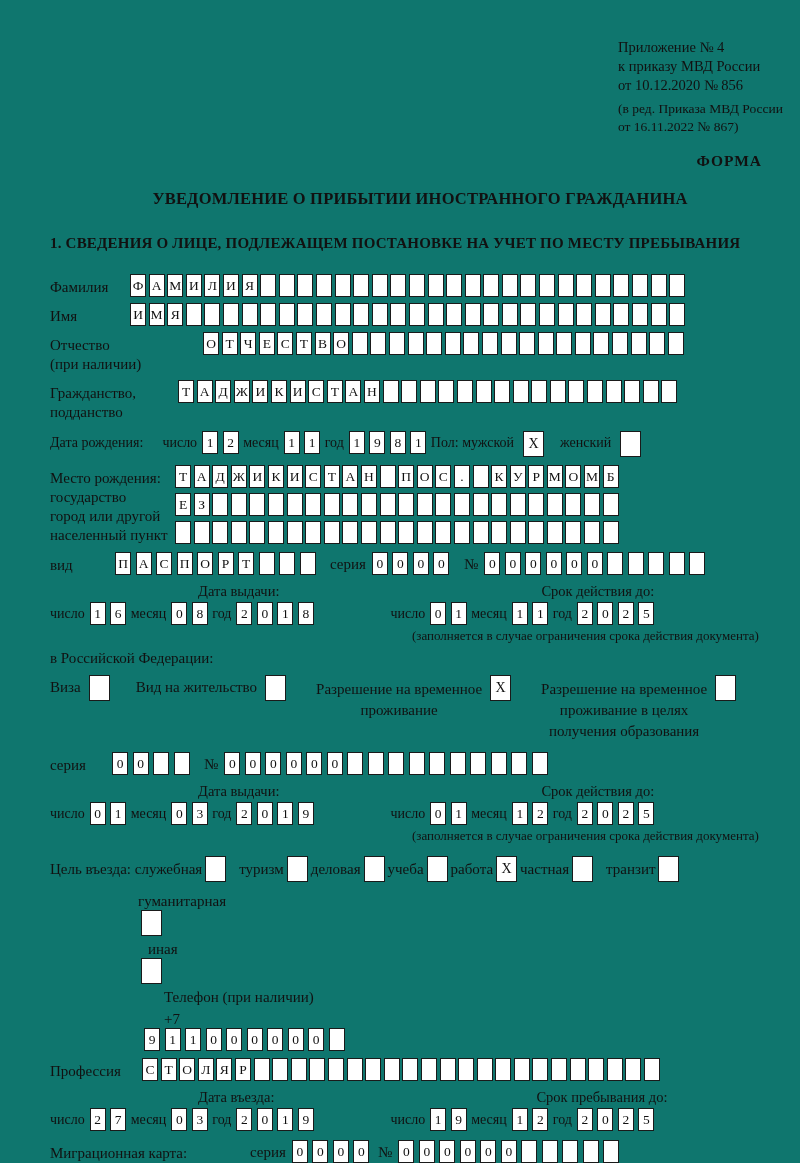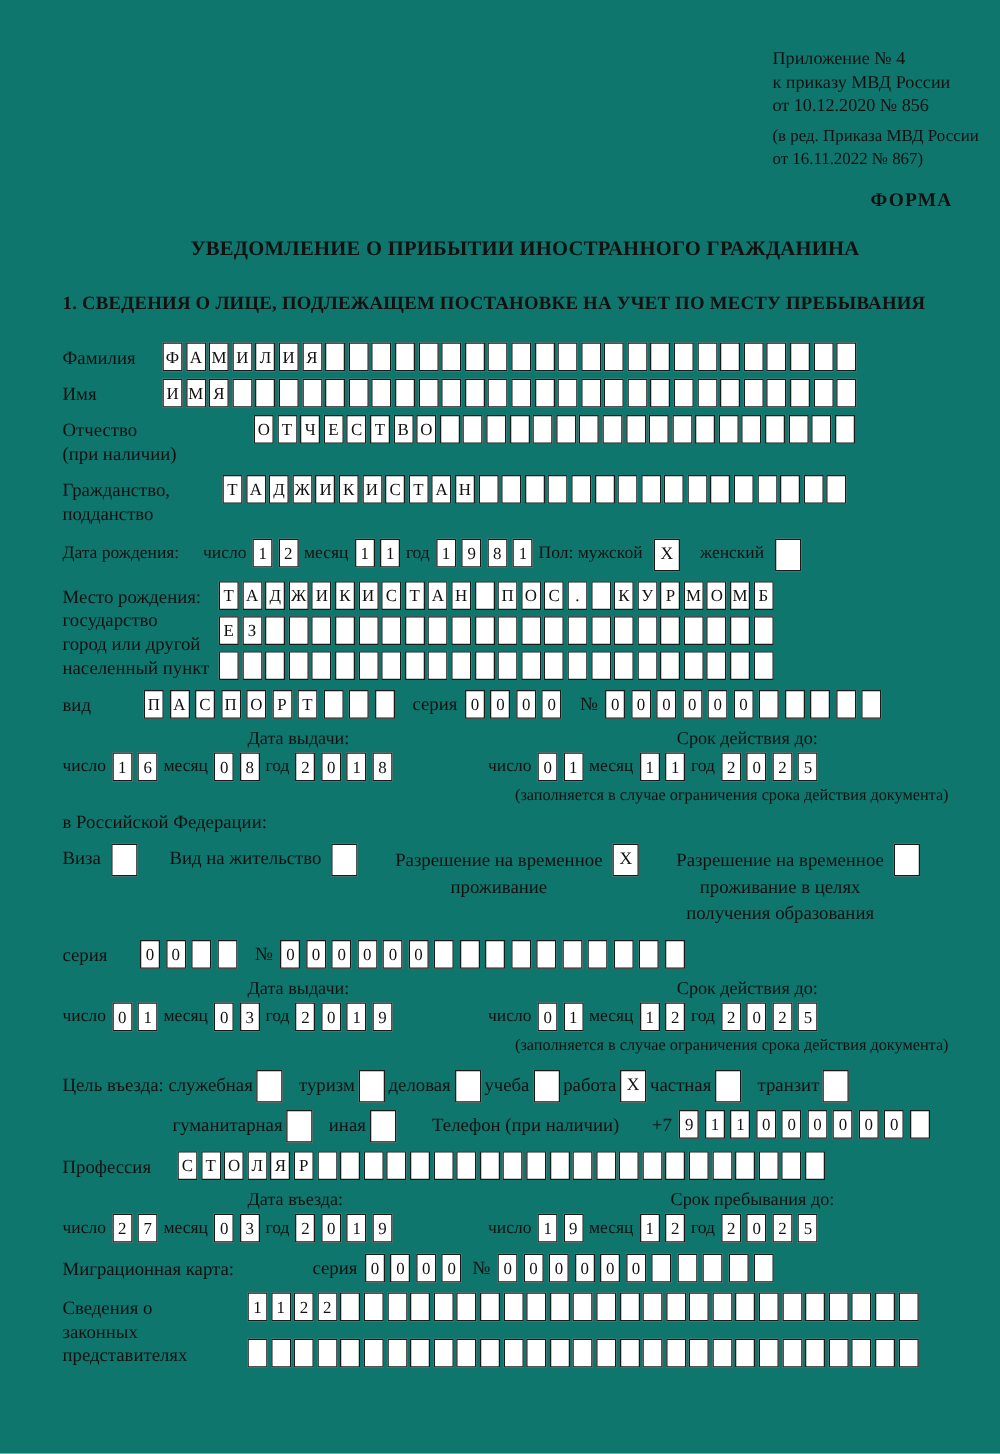--- a/index.html
+++ b/index.html
@@ -55,21 +55,21 @@
   .optrow { margin-top:4px; }
   .optrow .olabel { font-size:15px; padding-top:6px; white-space:nowrap; }
   .optrow .ml { margin-left:22px; }
   .centered-label { text-align:center; font-size:15px; line-height:21px; padding-top:6px; margin-left:26px; }
   .optrow .cb { margin-left:8px; margin-top:2px; }
   
   .purpose { flex-wrap:nowrap; margin-top:12px; }
   .purpose .plabel { font-size:15px; padding-top:5px; white-space:nowrap; }
   .purpose .cb { margin:0 3px; }
   .purpose .sp { margin-left:10px; }
-  .indent { margin-left:88px; }
+  .indent { margin-left:88px;flex-direction:column; }
   .phone-cells { margin-left:6px; }
   
   .gstack .cells { margin-bottom:9px; }
 </style>
 </head>
 <body>
 
 <div class="page">
 
   <div class="appendix">

